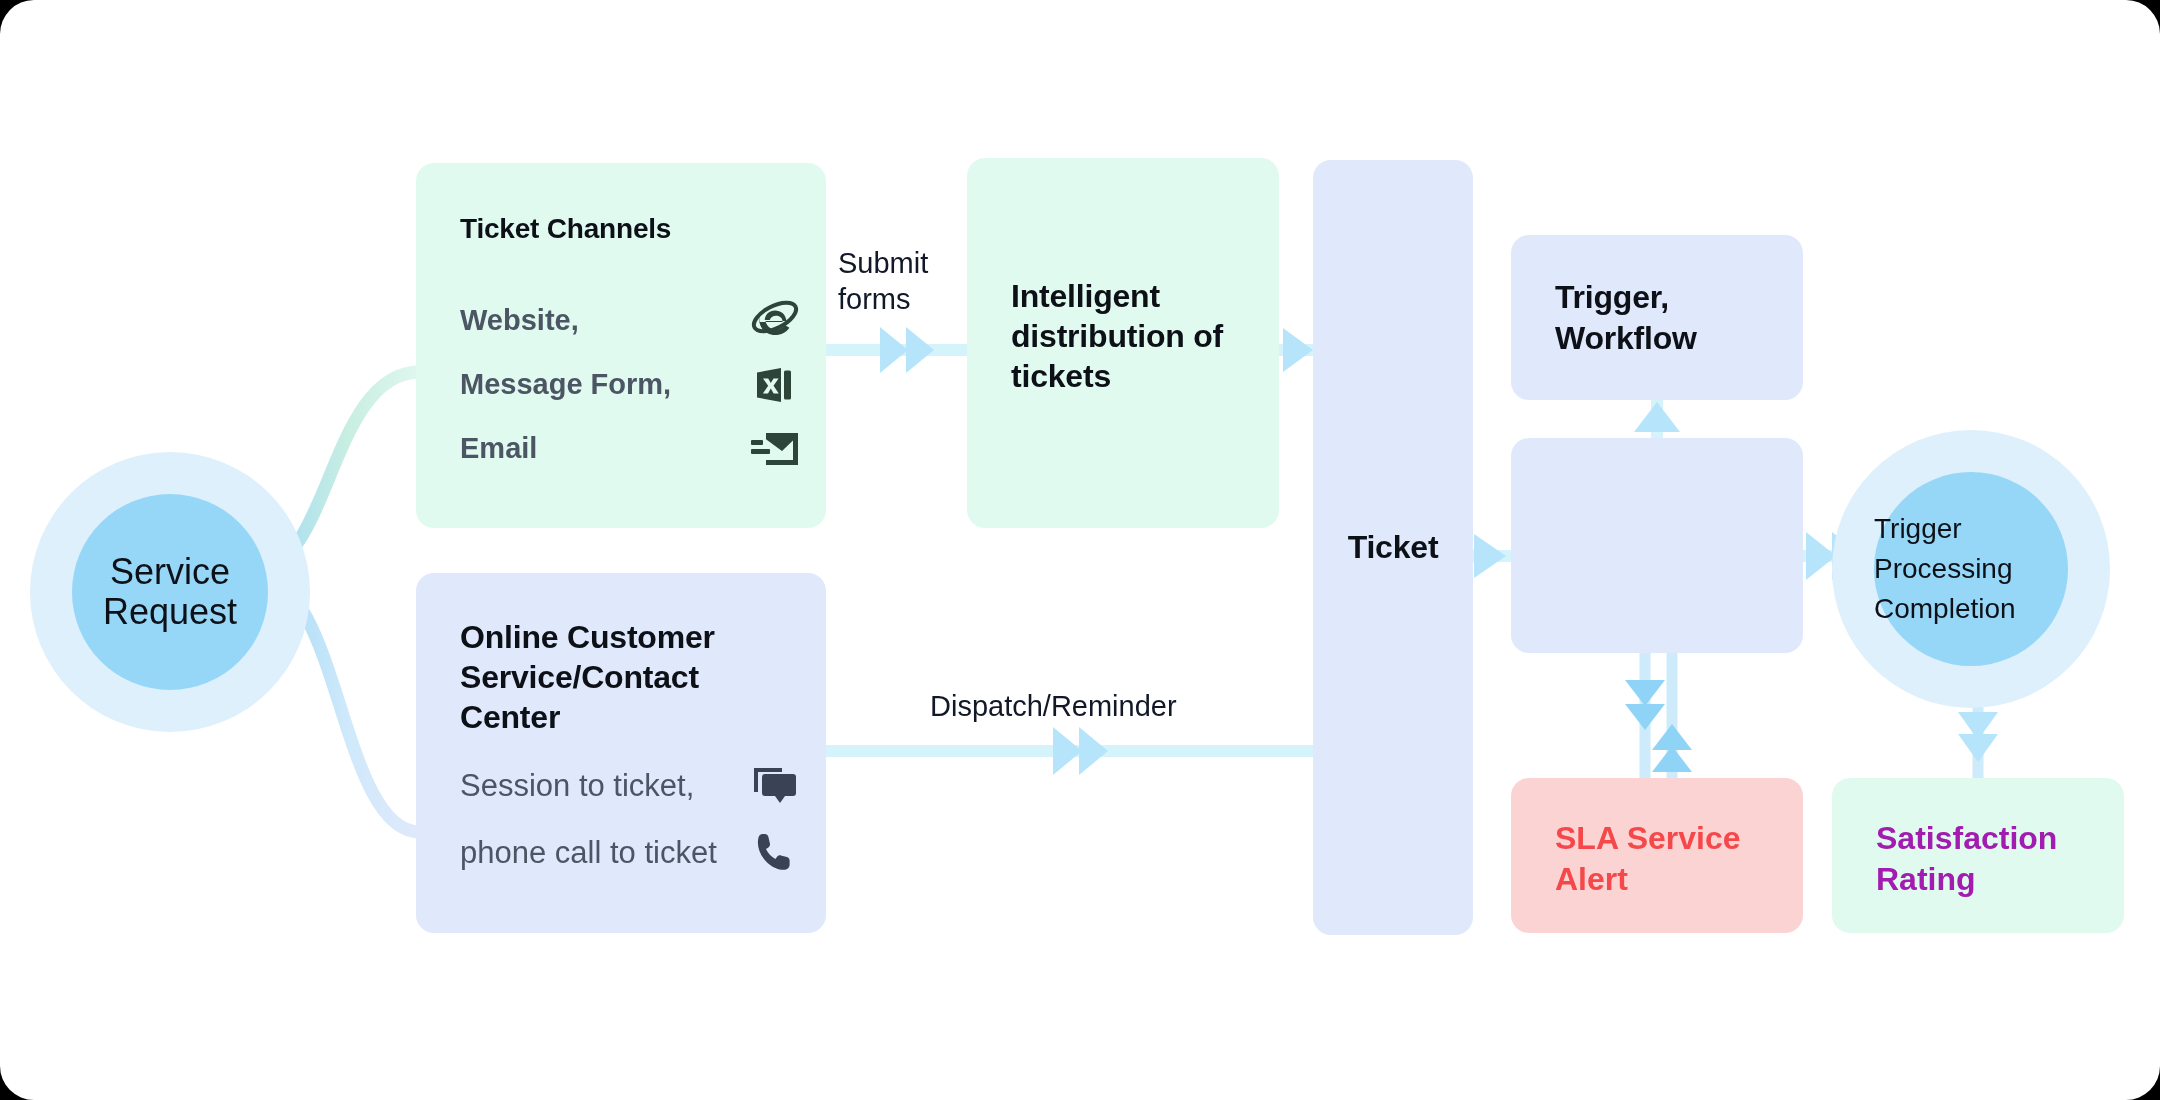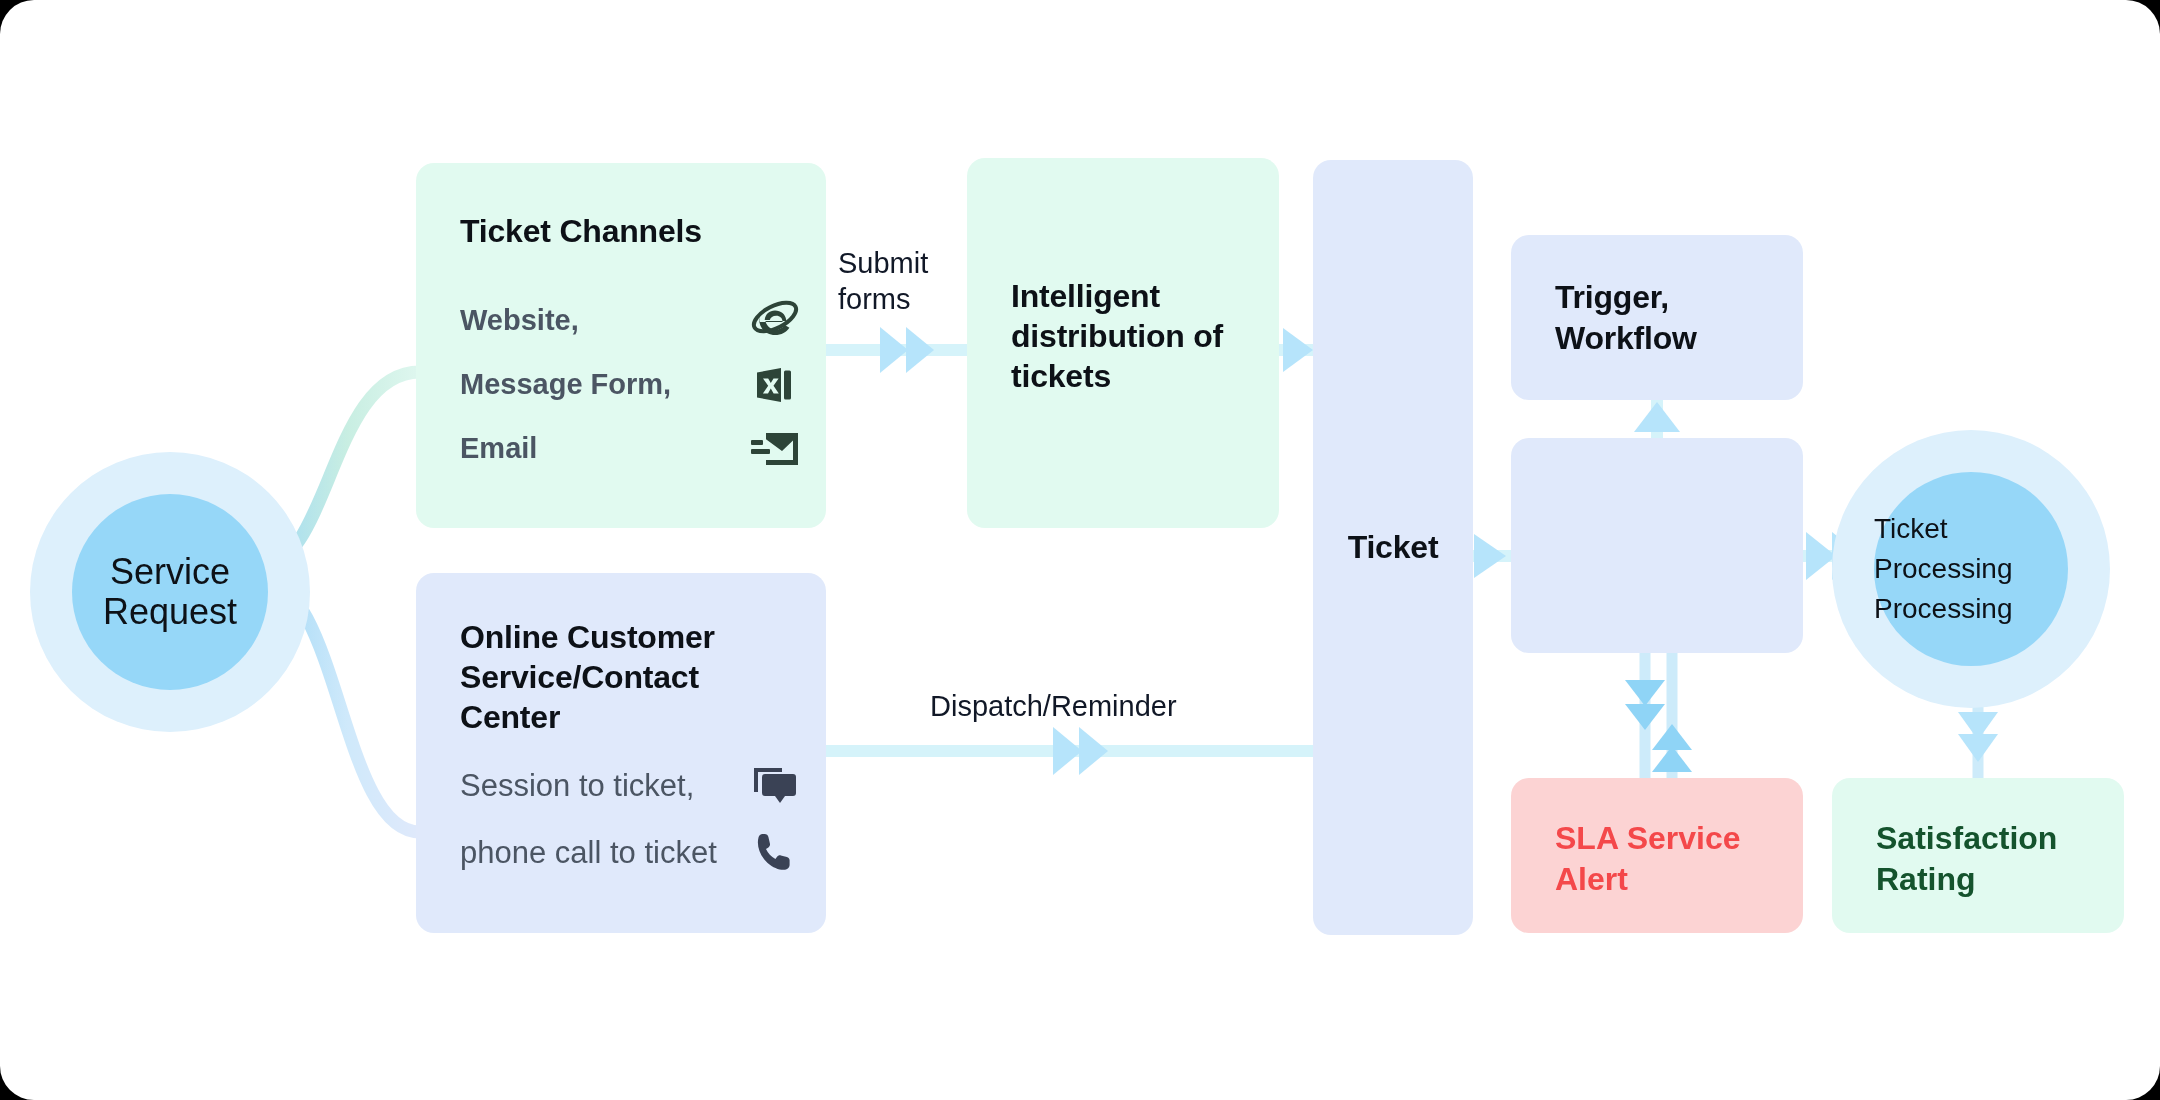--- a/index.html
+++ b/index.html
@@ -20,21 +20,21 @@
 
   
   #sr-halo{left:30px;top:452px;width:280px;height:280px;border-radius:50%;background:#ddf0fc;}
   #sr-core{left:72px;top:494px;width:196px;height:196px;border-radius:50%;background:#96d7f8;}
   #sr-label{position:absolute;left:72px;top:494px;width:196px;height:196px;display:flex;
             align-items:center;justify-content:center;text-align:center;
             font-size:36px;line-height:40px;color:#0d1117;}
 
   
   #ch-box{left:416px;top:163px;width:410px;height:365px;}
-  #ch-title{position:absolute;left:460px;top:213px;font-size:32px;}
+  #ch-title{position:absolute;left:460px;top:213px;font-size:28px;}
   .ch-row{position:absolute;left:460px;width:330px;height:46px;font-size:29px;line-height:46px;font-weight:bold;}
   #ch-r0{top:297px;} #ch-r1{top:361px;} #ch-r2{top:425px;}
 
   
   #cs-box{left:416px;top:573px;width:410px;height:360px;}
   #cs-title{position:absolute;left:460px;top:617px;width:330px;font-size:32px;line-height:40px;}
   .cs-row{position:absolute;left:460px;width:330px;height:46px;font-size:31px;line-height:46px;}
   #cs-r0{top:763px;} #cs-r1{top:830px;}
 
   
@@ -59,21 +59,21 @@
   #cp-halo{left:1832px;top:430px;width:278px;height:278px;border-radius:50%;background:#ddf0fc;}
   #cp-core{left:1874px;top:472px;width:194px;height:194px;border-radius:50%;background:#96d7f8;}
   #cp-label{position:absolute;left:1874px;top:472px;width:194px;height:194px;display:flex;
             align-items:center;justify-content:center;text-align:left;
             font-size:28px;line-height:40px;color:#0d1117;}
 
   
   #sla-box{left:1511px;top:778px;width:292px;height:155px;}
   #sla-label{position:absolute;left:1555px;top:818px;width:240px;font-size:32px;line-height:41px;color:#f4484a;font-weight:bold;}
   #sat-box{left:1832px;top:778px;width:292px;height:155px;}
-  #sat-label{position:absolute;left:1876px;top:818px;width:240px;font-size:32px;line-height:41px;color:#14532d;font-weight:bold;}
+  #sat-label{position:absolute;left:1876px;top:818px;width:240px;font-size:32px;line-height:41px;color:#a21caf;font-weight:bold;}
 
   
   #lbl-submit{left:838px;top:245px;}
   #lbl-dispatch{left:930px;top:688px;}
 </style>
 </head>
 <body>
 
 <div id="canvas">
 
@@ -226,21 +226,21 @@
   <div class="node box blue" id="tk-box"></div>
   <div class="title" id="tk-label">Ticket</div>
 
   <div class="node box blue" id="tw-box"></div>
   <div class="title" id="tw-label">Trigger, Workflow</div>
 
   <div class="node box blue" id="tp-box"></div>
 
   <div class="node" id="cp-halo"></div>
   <div class="node" id="cp-core"></div>
-  <div id="cp-label">Ticket Processing Processing</div>
+  <div id="cp-label">Trigger Processing Completion</div>
 
   <div class="node box pink" id="sla-box"></div>
   <div id="sla-label">SLA Service Alert</div>
 
   <div class="node box green" id="sat-box"></div>
   <div id="sat-label">Satisfaction Rating</div>
 
 </div>
 
 </body></html>

